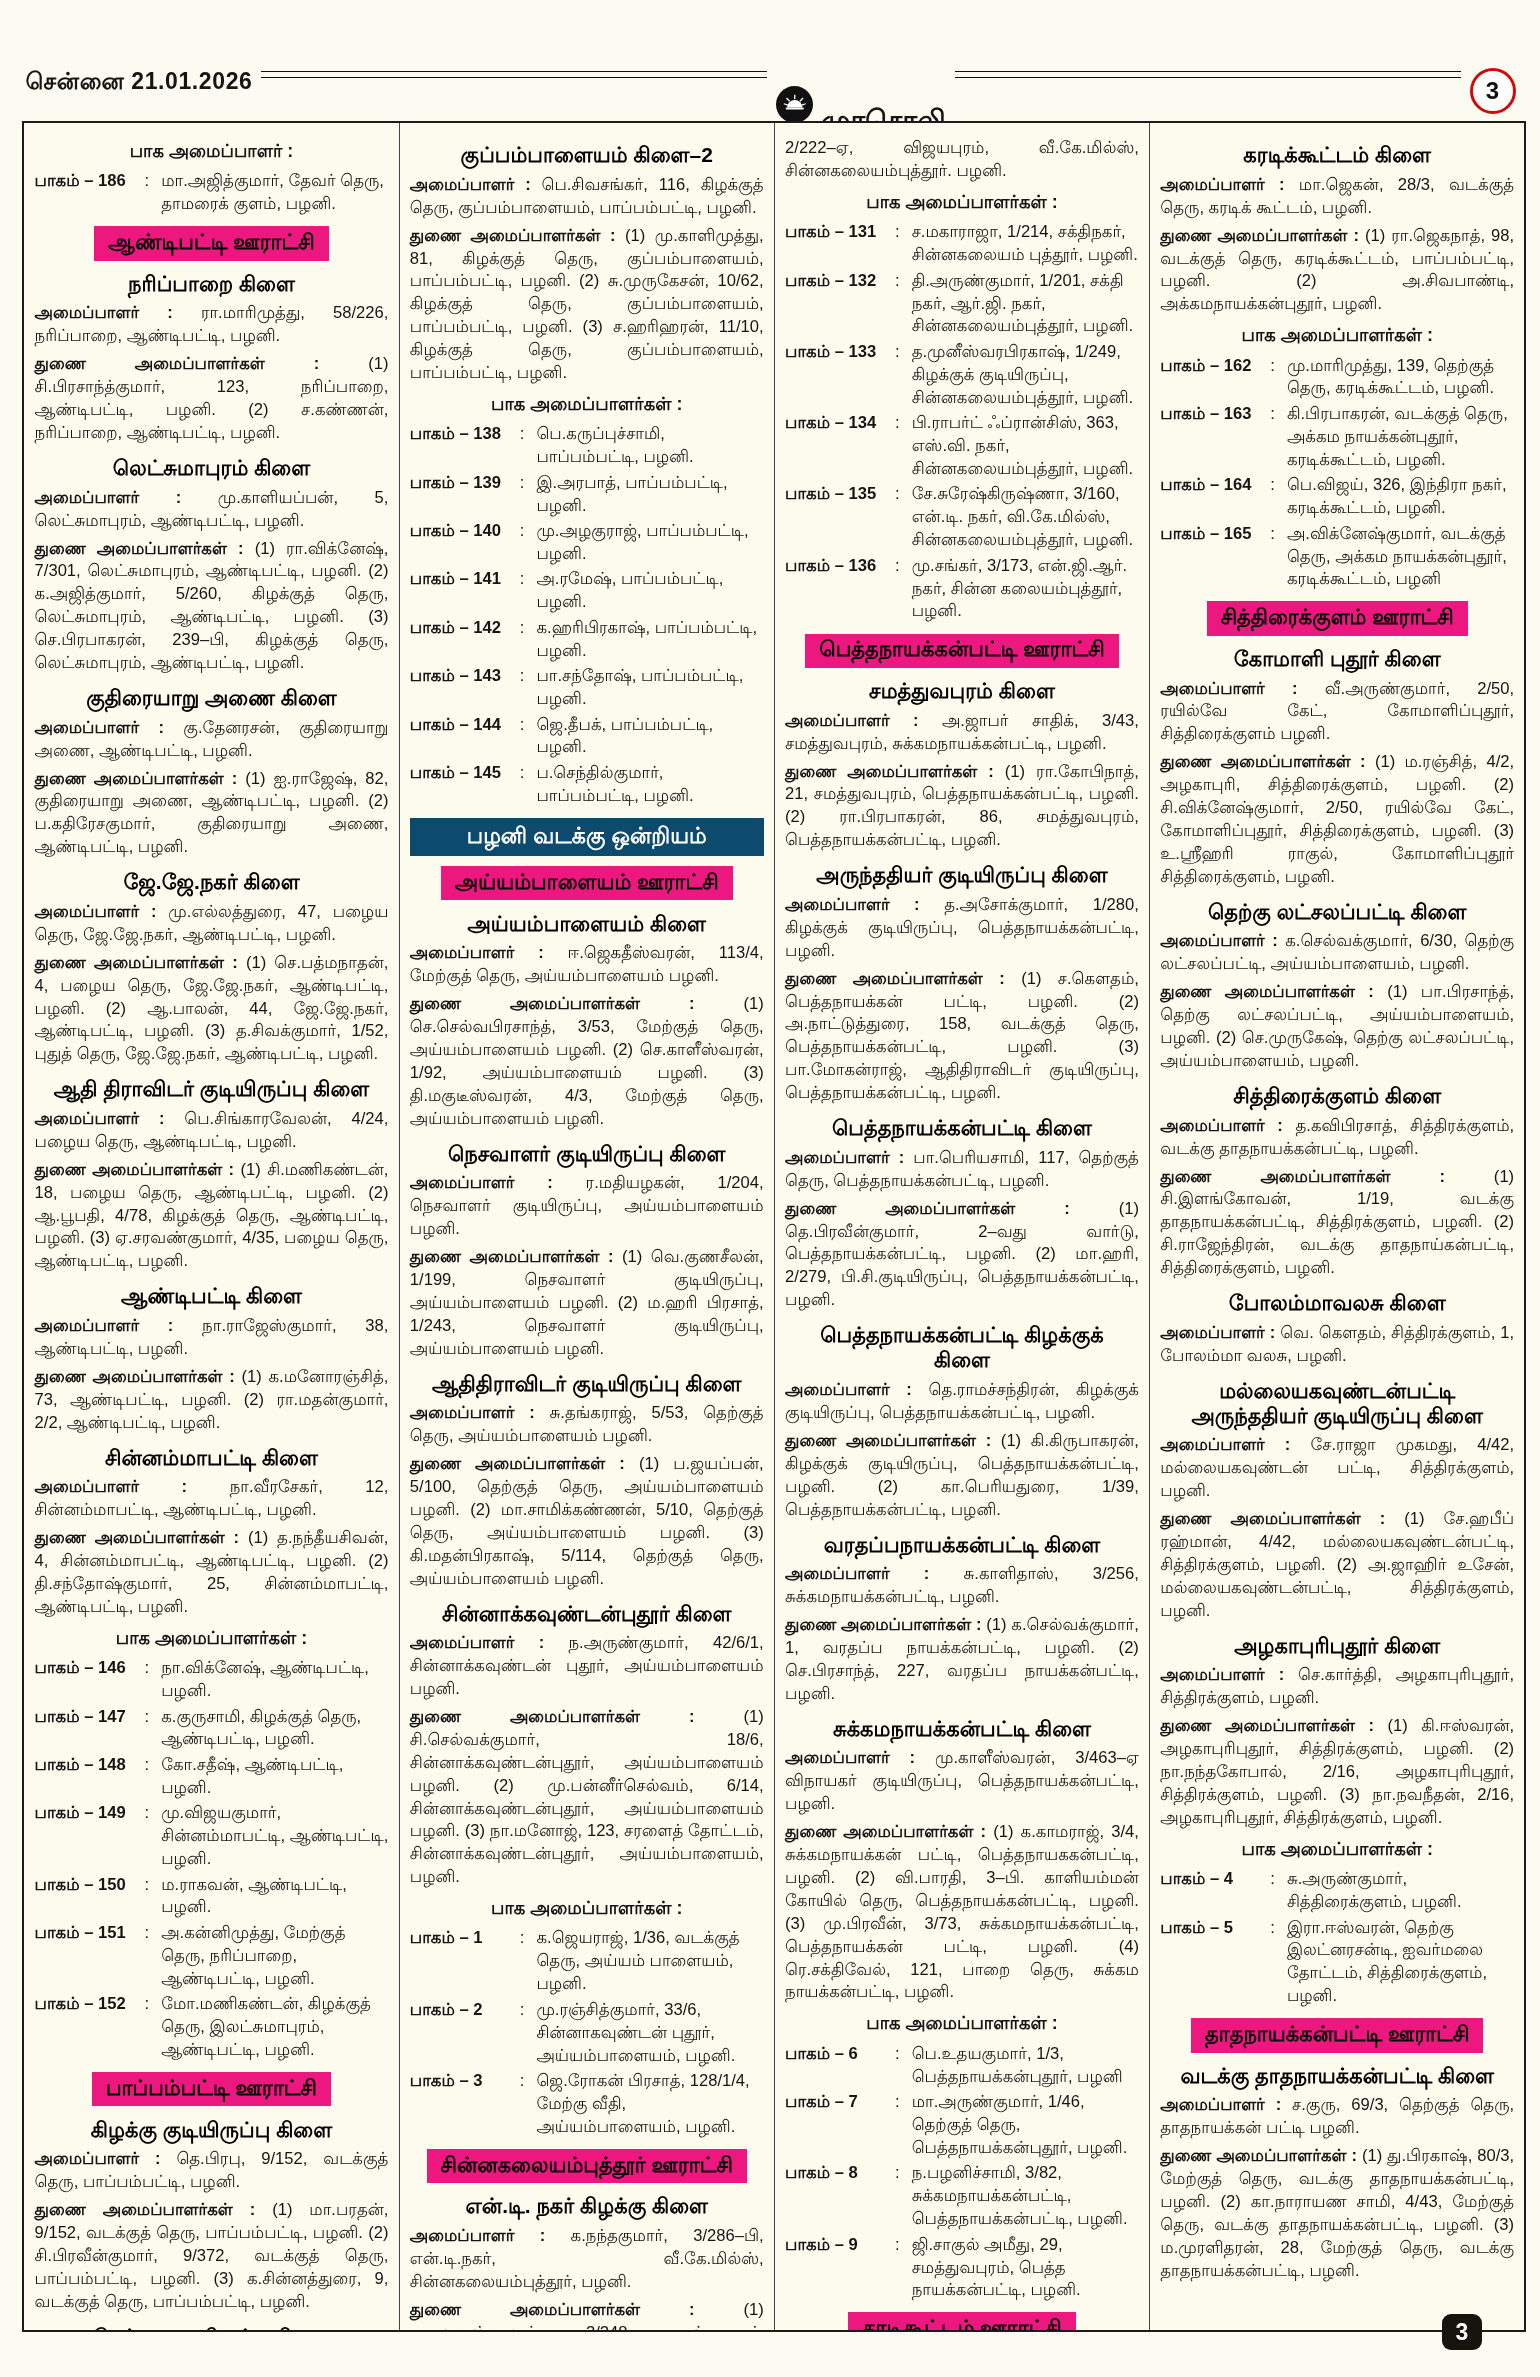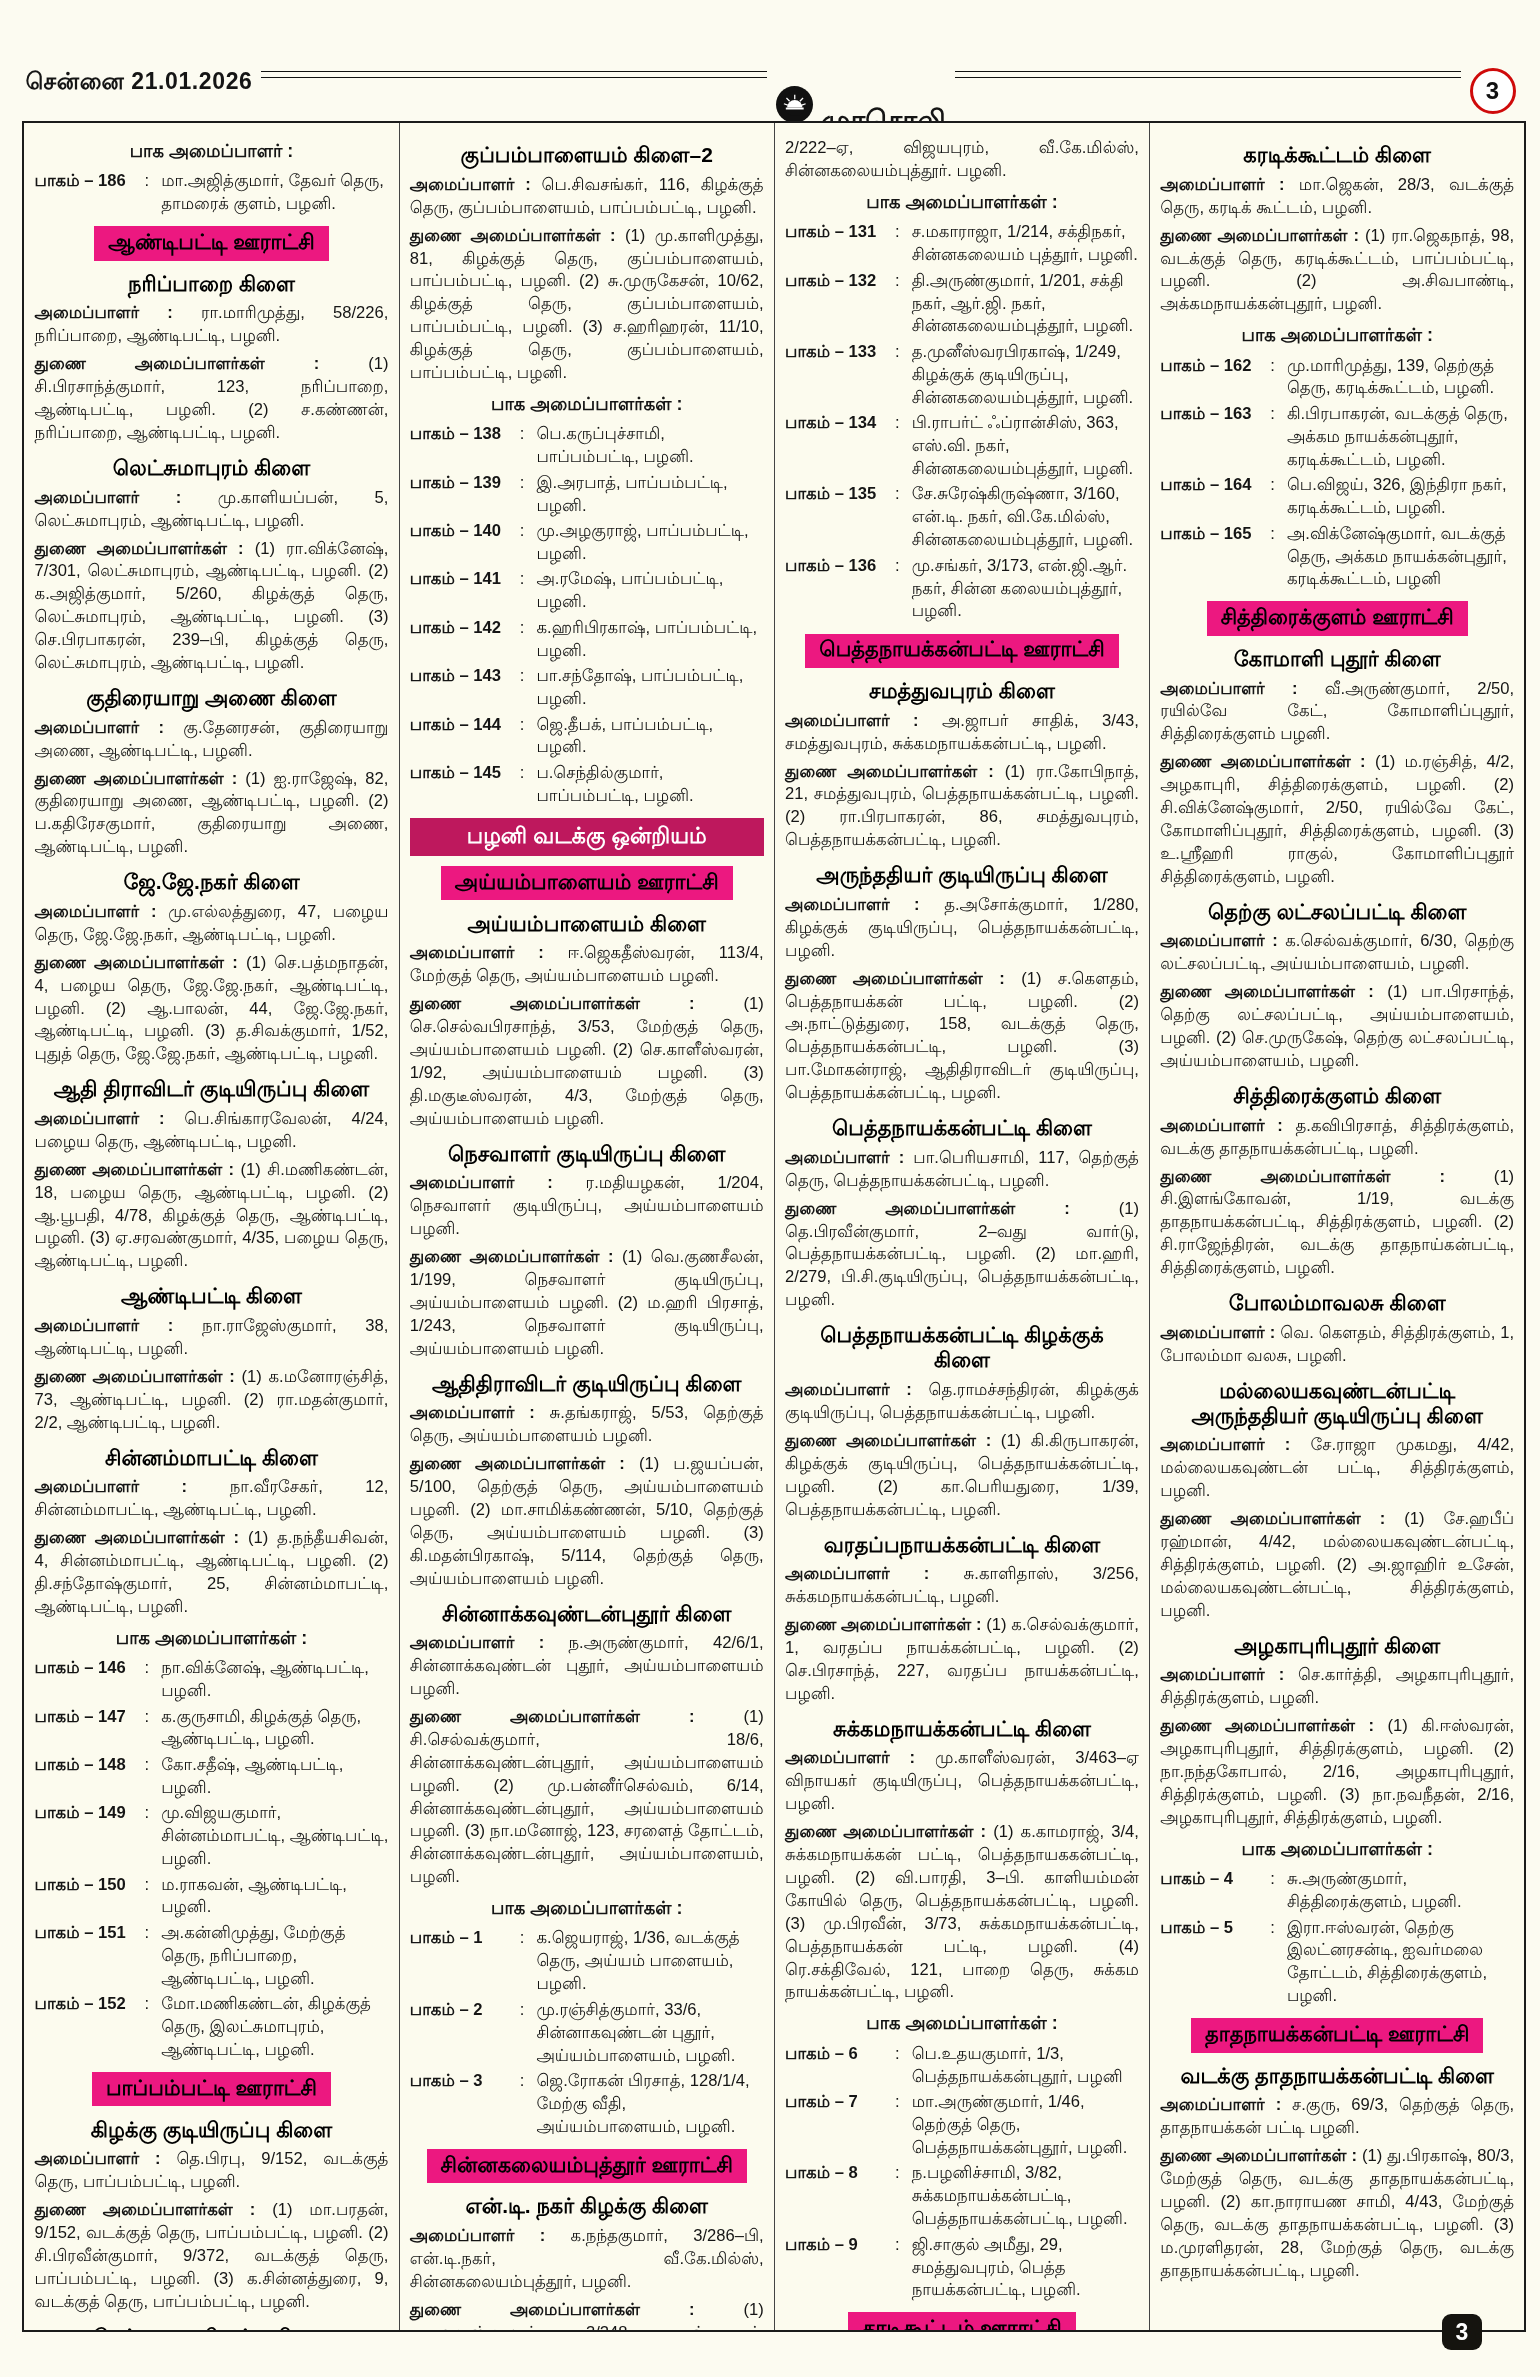--- a/index.html
+++ b/index.html
@@ -41,21 +41,21 @@
   .branch{
     font-size:21px;font-weight:bold;color:#000000;text-align:center;
     margin:10.2px 5.1px 6.4px;line-height:1.2;
   }
   .panchayat-wrap{text-align:center;margin:10.2px 0 3.8px;}
   .panchayat{
     display:inline-block;background:#ec1880;color:#000000;font-size:21px;font-weight:bold;
     padding:3.8px 14px 6.4px;line-height:1.15;
   }
   .union{
-    background:#be185d;color:#fff;font-size:22px;font-weight:bold;text-align:center;
+    background:#0c4a6e;color:#fff;font-size:22px;font-weight:bold;text-align:center;
     padding:5.1px 3.8px 7.7px;margin:10.2px 0 5.1px;line-height:1.15;
   }
   .para{
     font-size:16.6px;line-height:1.38;text-align:justify;margin:5.1px 0;
   }
   .para b{font-weight:bold;}
   .part-row{
     display:flex;font-size:16.6px;line-height:1.38;margin:2.6px 0;align-items:flex-start;
   }
   .part-label{flex:0 0 110px;font-weight:bold;white-space:nowrap;}

